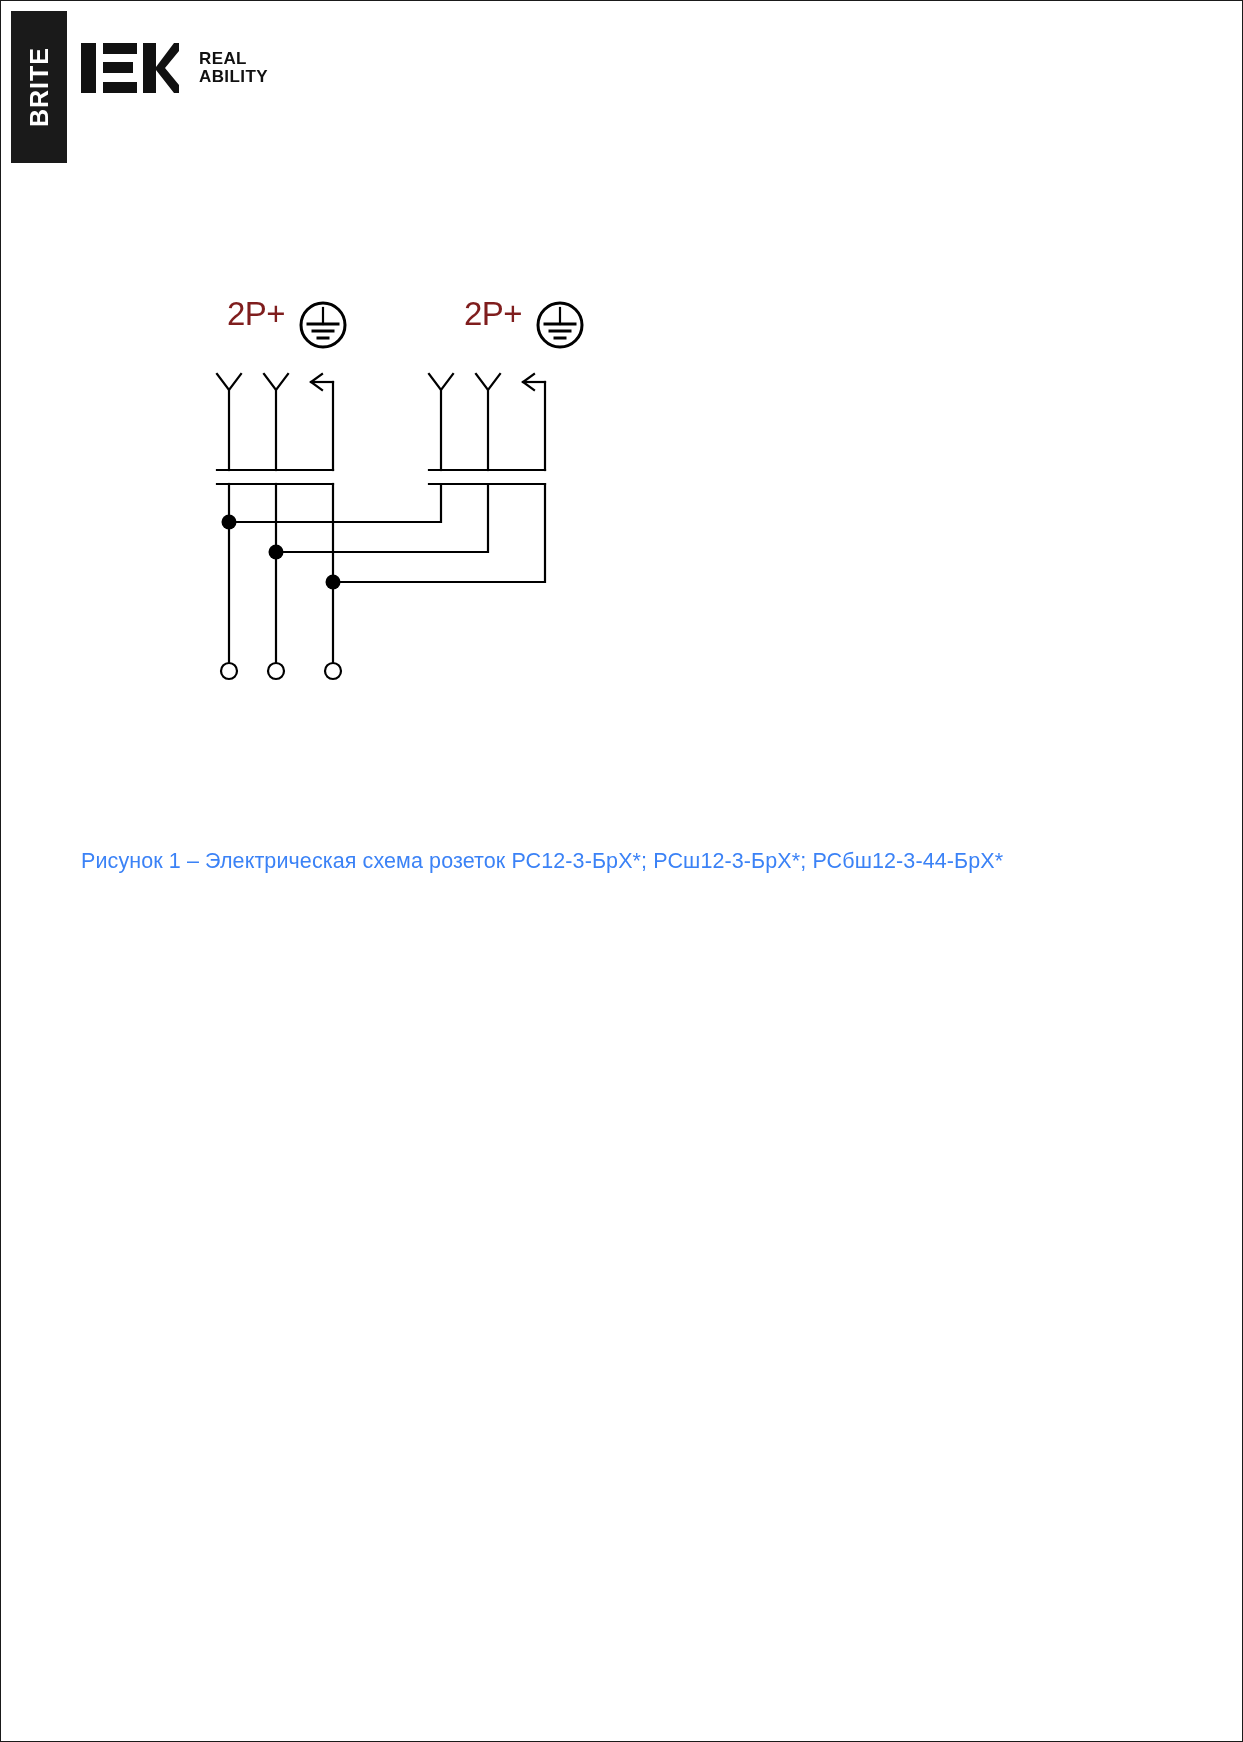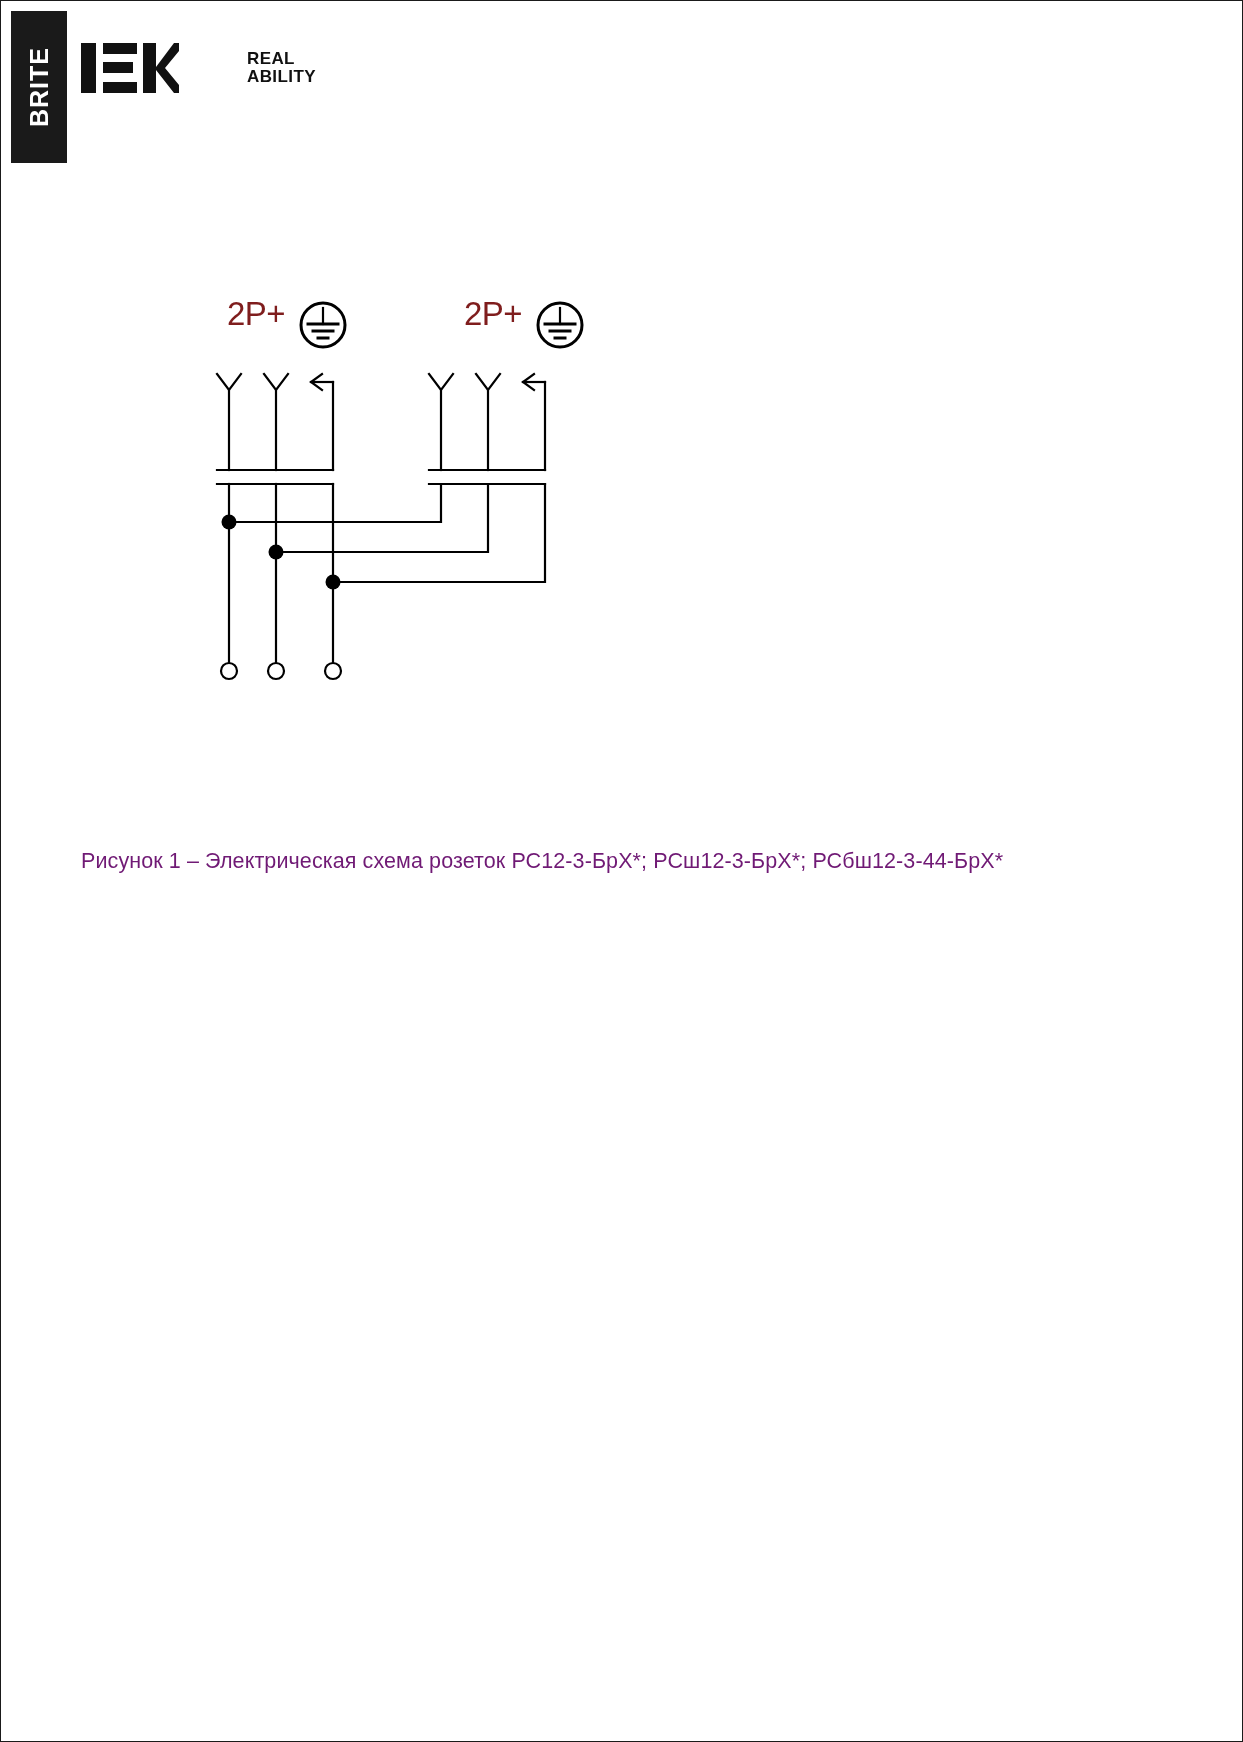--- a/index.html
+++ b/index.html
@@ -58,21 +58,20 @@
   }
   .logo-words {
     margin-left: 20px;
     line-height: 1.08;
   }
   .logo-words div {
     font-size: 17px;
     font-weight: bold;
     letter-spacing: 0.4px;
     color: #111111;
-    margin-left: 48px;
   }
 
   
   .diagram {
     position: absolute;
     left: 150px;
     top: 255px;
     width: 520px;
     height: 430px;
   }
@@ -87,21 +86,21 @@
   #lbl-left { left: 76px; top: 39px; }
   #lbl-right { left: 313px; top: 39px; }
 
   
   .caption {
     position: absolute;
     left: 80px;
     top: 848px;
     width: 1090px;
     font-size: 21.5px;
-    color: #701a75;
+    color: #3b82f6;
     letter-spacing: 0.1px;
   }
 </style>
 </head>
 <body>
 
 <div class="page">
 
   <div class="brand-tab">
     <div class="brand-tab-label">BRITE</div>

